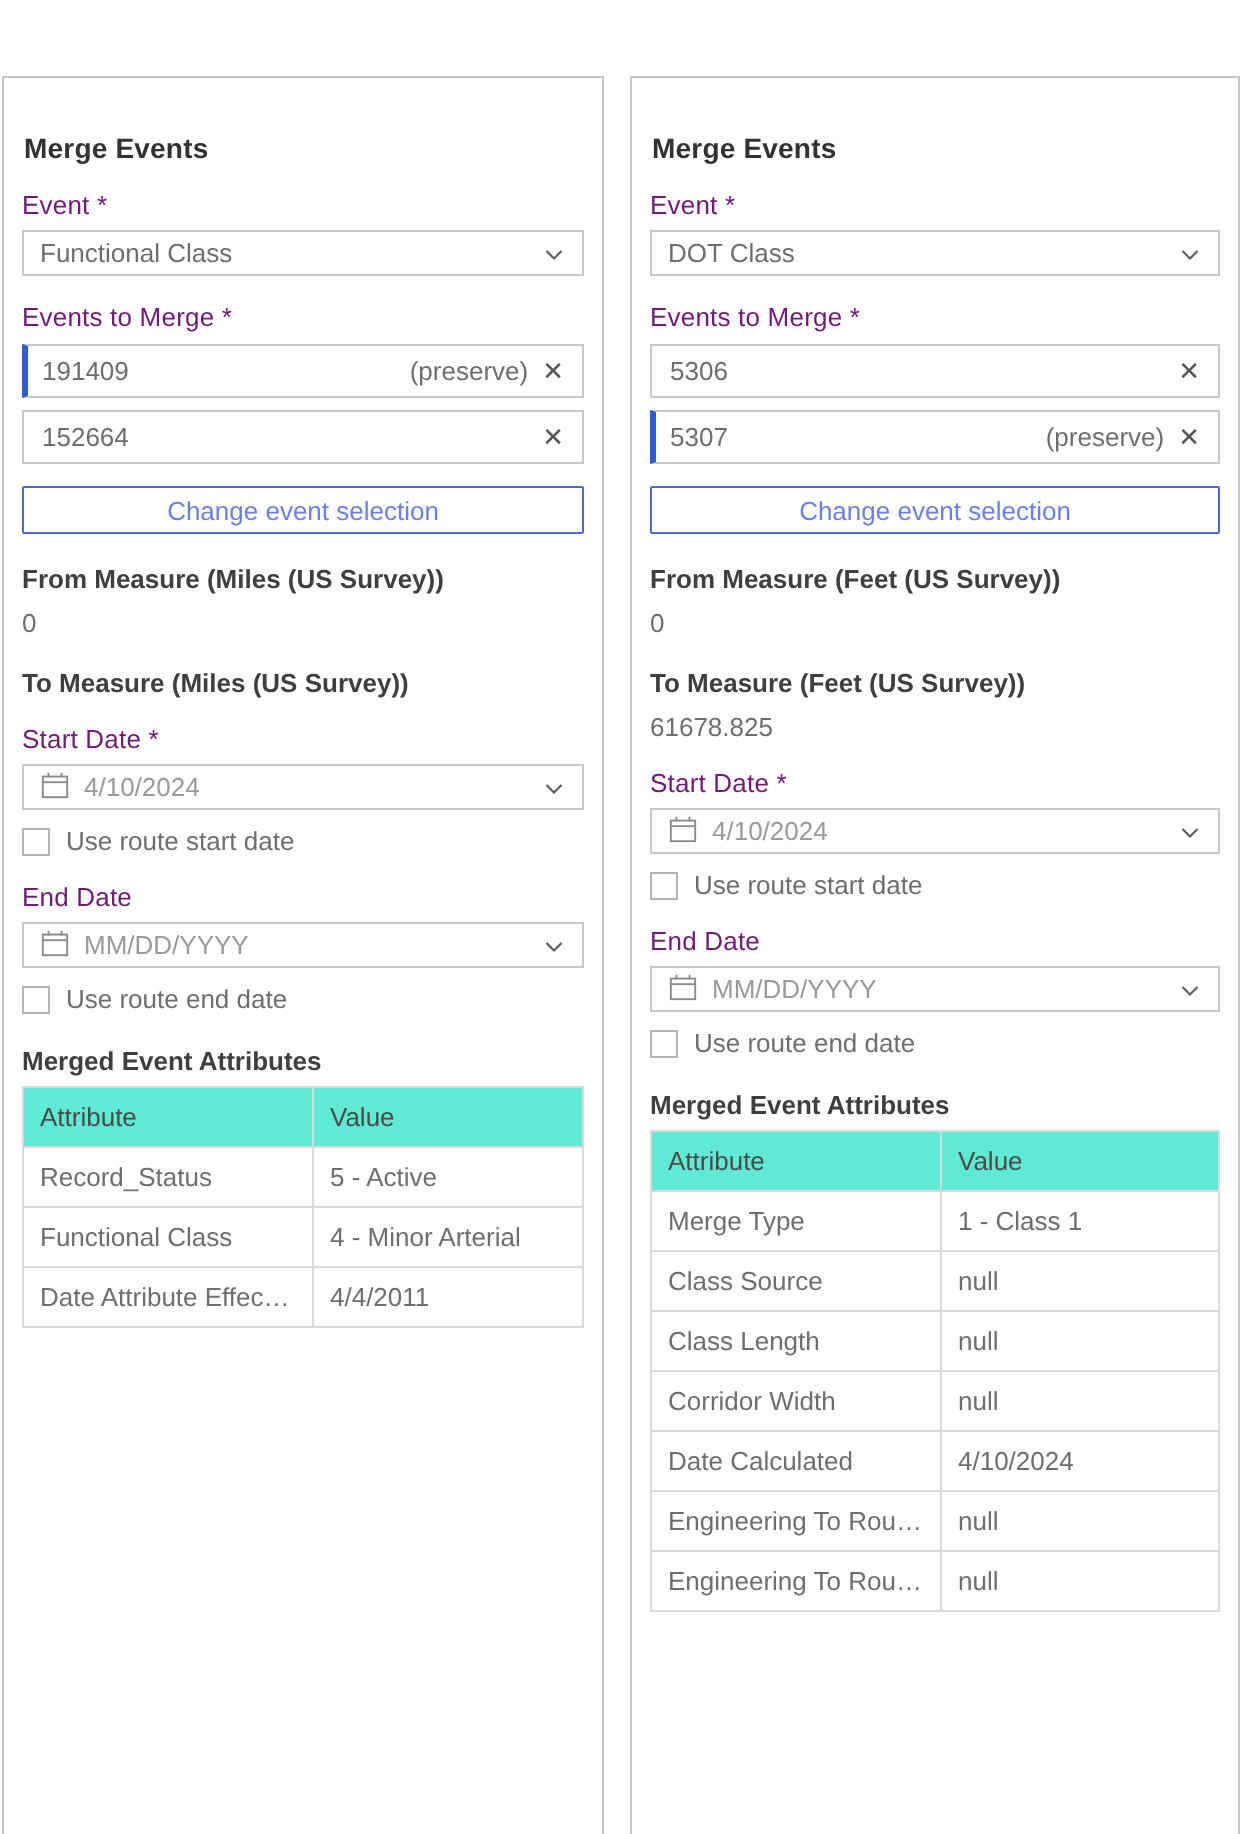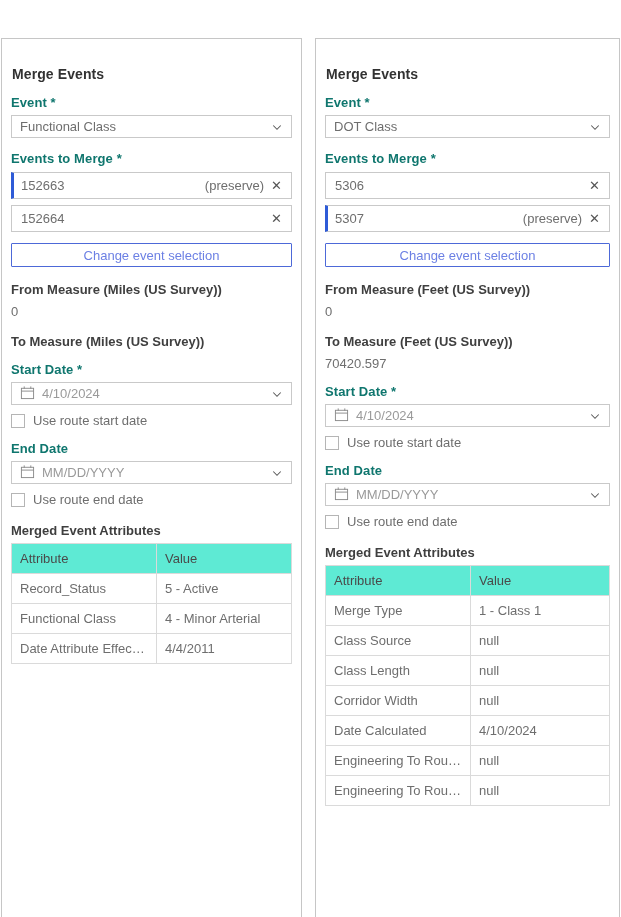--- a/index.html
+++ b/index.html
@@ -6,21 +6,21 @@
   html, body { width: 621px; height: 917px; background: #ffffff; font-family: "Liberation Sans", sans-serif; }
   .wrap { display: flex; gap: 13px; padding: 1px; width: 621px; height: 917px; }
   .panel {
     background: #ffffff; border: 1px solid #c6c6c6;
     display: flex; flex-direction: column;
     padding: 26px 9px 12px 9px; height: 915px; margin-top: 37px;
   }
   .panel-left  { width: 301px; }
   .panel-right { width: 305px; }
   .panel-title { font-size: 14px; font-weight: bold; color: #323232; margin: 1px 0 0 1px; letter-spacing: .1px; }
-  .field-label { font-size: 13px; font-weight: bold; color: #0f766e; margin-top: 13px; letter-spacing: .1px; }
+  .field-label { font-size: 13px; font-weight: normal; color: #701a75; margin-top: 13px; letter-spacing: .1px; }
   .select {
     margin-top: 5px; height: 23px; border: 1px solid #c9c9c9; background: #fff;
     display: flex; align-items: center; padding: 0 8px; font-size: 13px; color: #6e6e6e;
     cursor: pointer;
   }
   .select .grow { flex: 1 1 auto; overflow: hidden; white-space: nowrap; }
   .chev { flex: 0 0 auto; display: flex; align-items: center; }
   .event-input {
     margin-top: 6px; height: 27px; border: 1px solid #c9c9c9; background: #fff;
     display: flex; align-items: center; padding: 0 9px; font-size: 13px; color: #6e6e6e;
@@ -75,21 +75,21 @@
       <span class="grow">Functional Class</span>
       <span class="chev">
         <svg width="12" height="12" viewBox="0 0 16 16">
             <path d="M3 6l5 5 5-5" fill="none" stroke="#595959" stroke-width="1.4"></path>
           </svg>
       </span>
     </div>
 
     <div class="field-label">Events to Merge *</div>
     <div class="event-input preserved">
-      <span class="ev-id">152663</span>
+      <span class="ev-id">191409</span>
       <span class="ev-preserve">(preserve)</span>
       <span class="ev-close">✕</span>
     </div>
     <div class="event-input">
       <span class="ev-id">152664</span>
       <span class="ev-preserve"></span>
       <span class="ev-close">✕</span>
     </div>
 
     <button class="btn-outline">Change event selection</button>
@@ -192,21 +192,21 @@
       <span class="ev-id">5307</span>
       <span class="ev-preserve">(preserve)</span>
       <span class="ev-close">✕</span>
     </div>
 
     <button class="btn-outline">Change event selection</button>
 
     <div class="measure-label">From Measure (Feet (US Survey))</div>
     <div class="measure-value">0</div>
     <div class="measure-label">To Measure (Feet (US Survey))</div>
-    <div class="measure-value">70420.597</div>
+    <div class="measure-value">61678.825</div>
 
     <div class="field-label">Start Date *</div>
     <div class="date-select">
       <span>
         <svg width="15" height="15" viewBox="0 0 16 16" fill="none" stroke="#8a8a8a">
             <rect x="1.5" y="3.5" width="13" height="11"></rect>
             <line x1="1.5" y1="6.5" x2="14.5" y2="6.5"></line>
             <line x1="4.5" y1="1.5" x2="4.5" y2="4"></line>
             <line x1="11.5" y1="1.5" x2="11.5" y2="4"></line>
           </svg>

